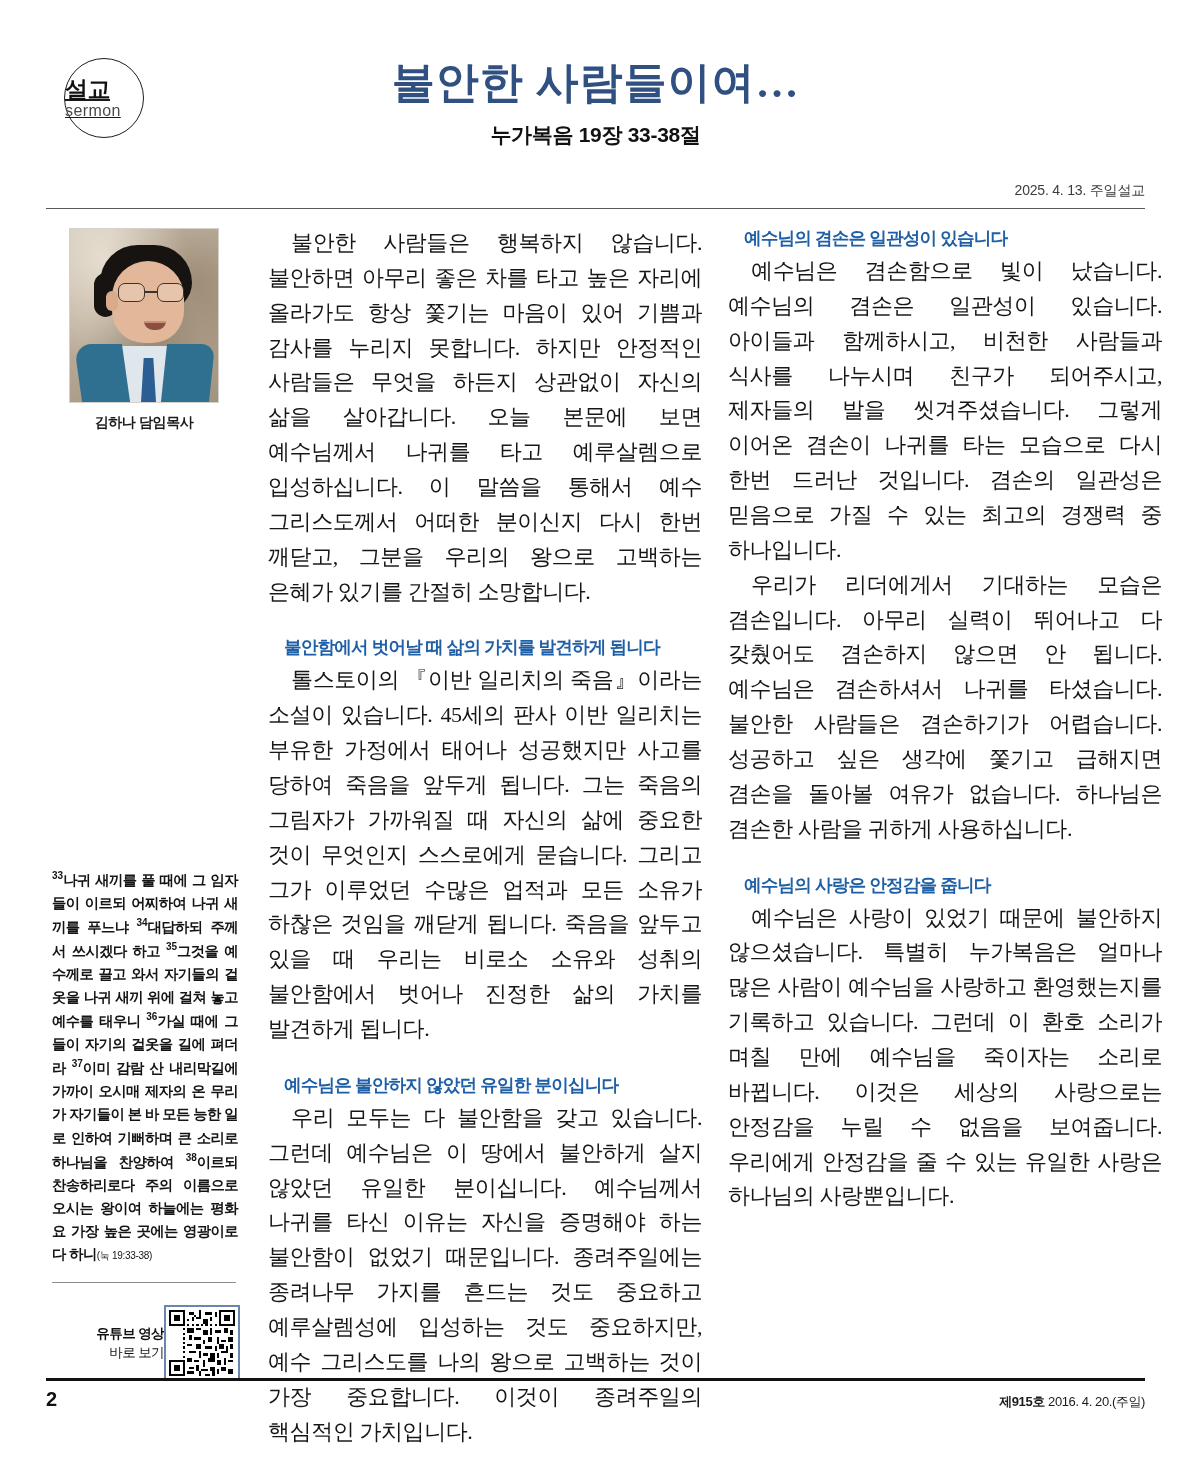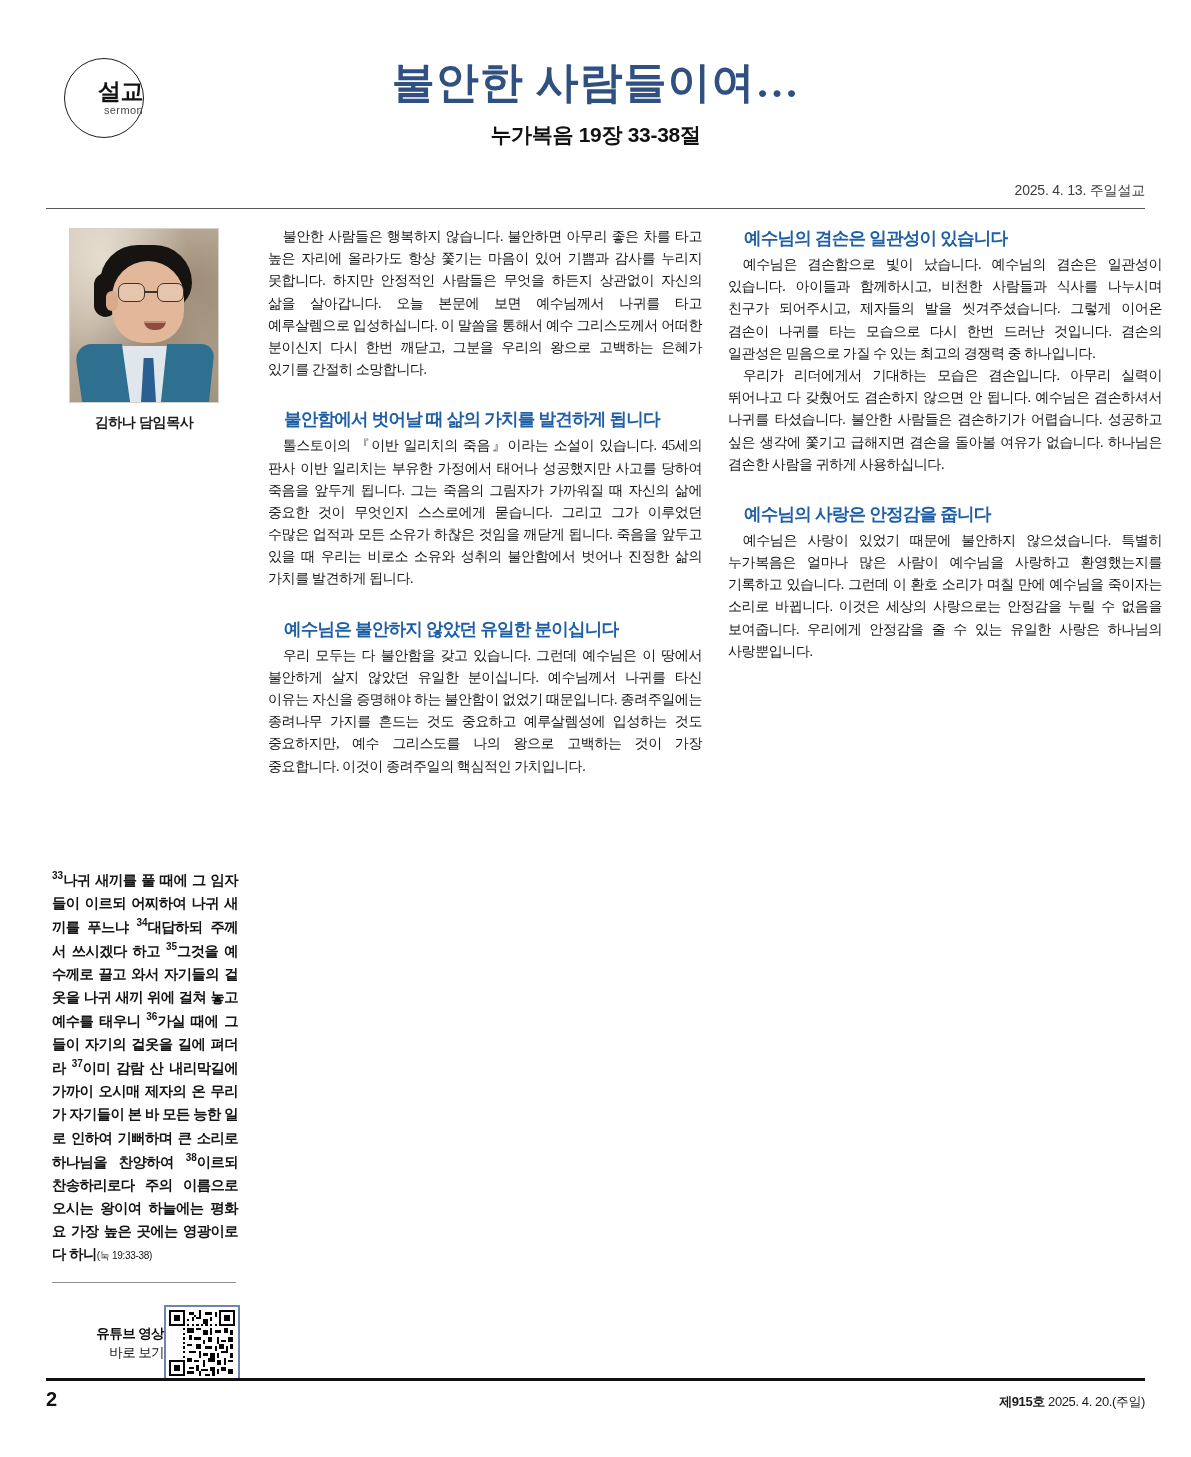--- a/index.html
+++ b/index.html
@@ -35,35 +35,36 @@
   .sermon-badge {
     position: absolute;
     left: 18px;
     top: 16px;
     width: 80px;
     height: 80px;
     border: 1.6px solid #1d1d1d;
     border-radius: 50%;
     display: flex;
     flex-direction: column;
-    align-items: flex-end;
+    align-items: flex-start;
     justify-content: center;
     line-height: 1;
+    text-decoration: underline;
   }
   .sermon-badge .kr {
     font-family: "Liberation Sans", sans-serif;
     font-weight: 700;
     font-size: 23px;
     letter-spacing: -0.5px;
     color: #111;
     margin-bottom: 2px;
   }
   .sermon-badge .en {
     font-family: "Liberation Sans", sans-serif;
-    font-size: 11px;
+    font-size: 16px;
     color: #4a4a4a;
     letter-spacing: 0.4px;
   }
 
   .title-block {
     text-align: center;
     padding-top: 16px;
   }
   .main-title {
     font-family: "Liberation Serif", serif;
@@ -263,21 +264,21 @@
     border: 2px solid #6a86ae;
     padding: 3px;
     background: #fff;
     flex: 0 0 auto;
   }
   .qr svg { display:block; width:100%; height:100%; }
 
   
   .col p {
     font-family: "Liberation Serif", "DejaVu Serif", serif;
-    font-size: 14px;
+    font-size: 22px;
     line-height: 1.585;
     text-align: justify;
     text-justify: inter-character;
     text-indent: 1.05em;
     letter-spacing: -0.42px;
     color: #161616;
     word-break: keep-all;
   }
 
   .col h2 {
@@ -495,17 +496,17 @@
       <p>예수님은 사랑이 있었기 때문에 불안하지 않으셨습니다. 특별히 누가복음은 얼마나 많은 사람이 예수님을 사랑하고 환영했는지를 기록하고 있습니다. 그런데 이 환호 소리가 며칠 만에 예수님을 죽이자는 소리로 바뀝니다. 이것은 세상의 사랑으로는 안정감을 누릴 수 없음을 보여줍니다. 우리에게 안정감을 줄 수 있는 유일한 사랑은 하나님의 사랑뿐입니다.</p>
     </div>
   </div>
 
   <div class="footer">
     <div class="bar"></div>
     <div class="row">
       <span class="page-num">2</span>
       <span class="issue">
         <span class="no">제915호</span>
-        <span>2025. 4. 20.(주일)</span>
+        <span>2016. 4. 20.(주일)</span>
       </span>
     </div>
   </div>
 </div>
 
 </body></html>

